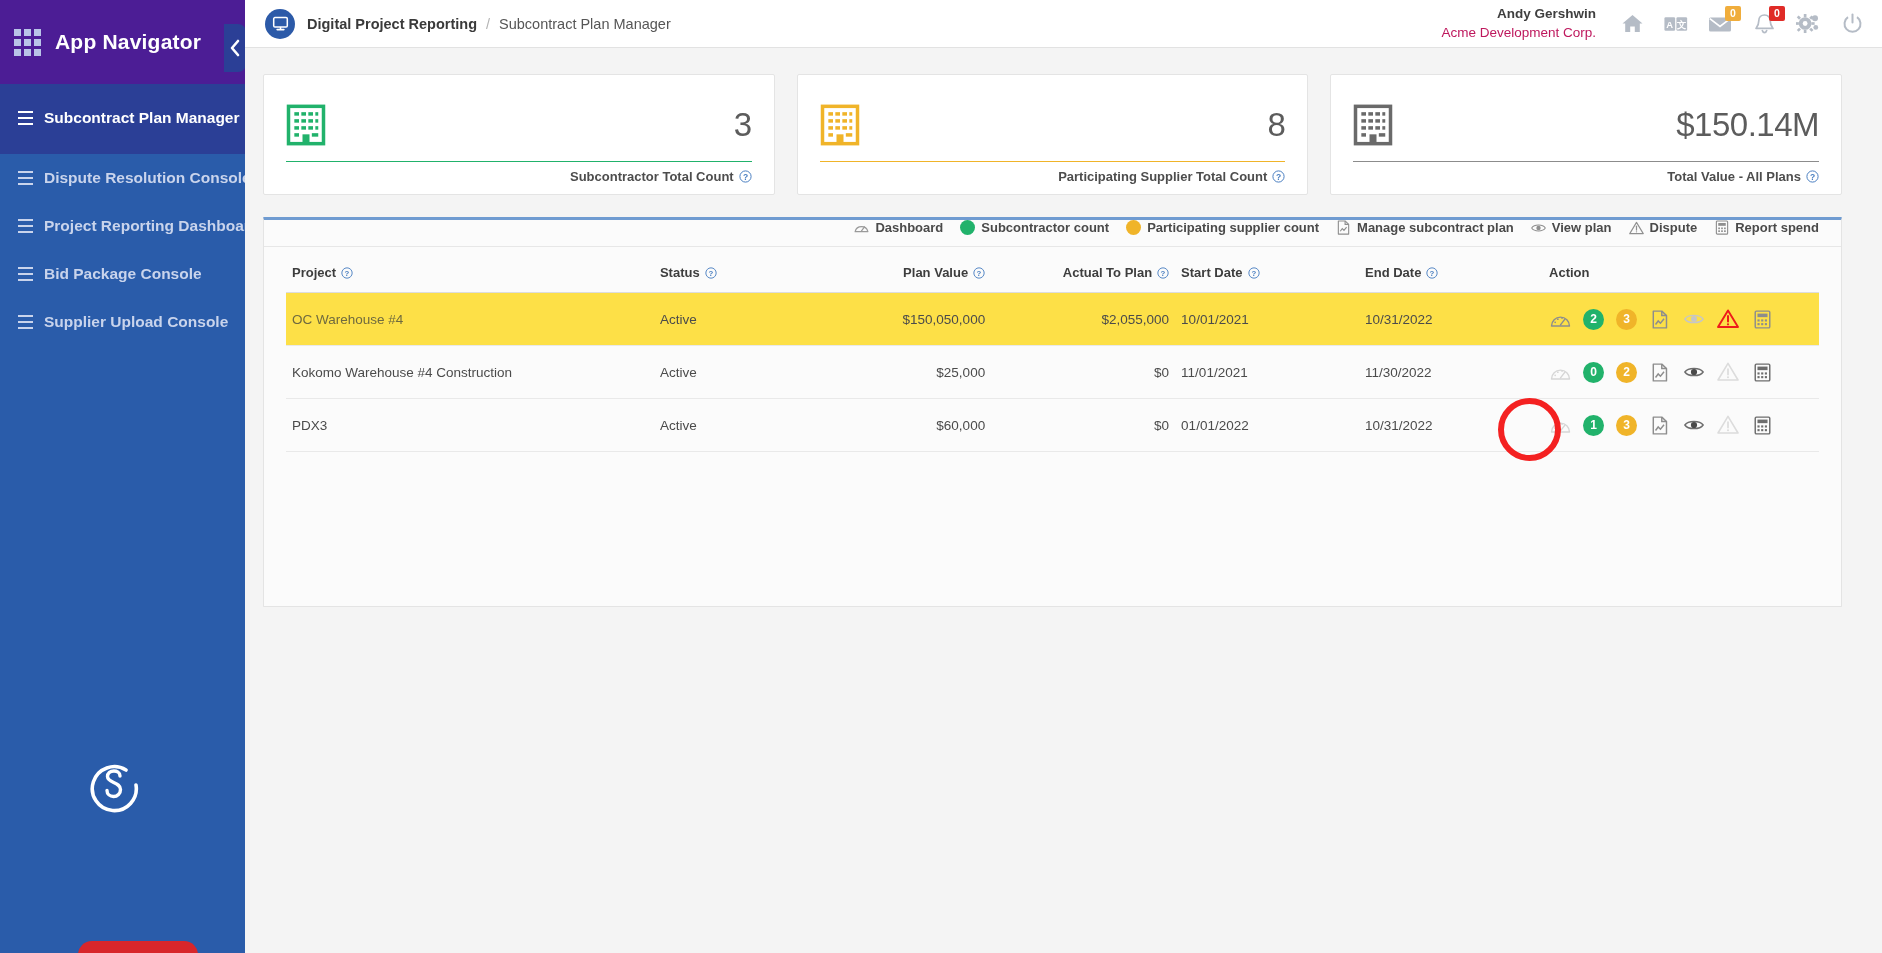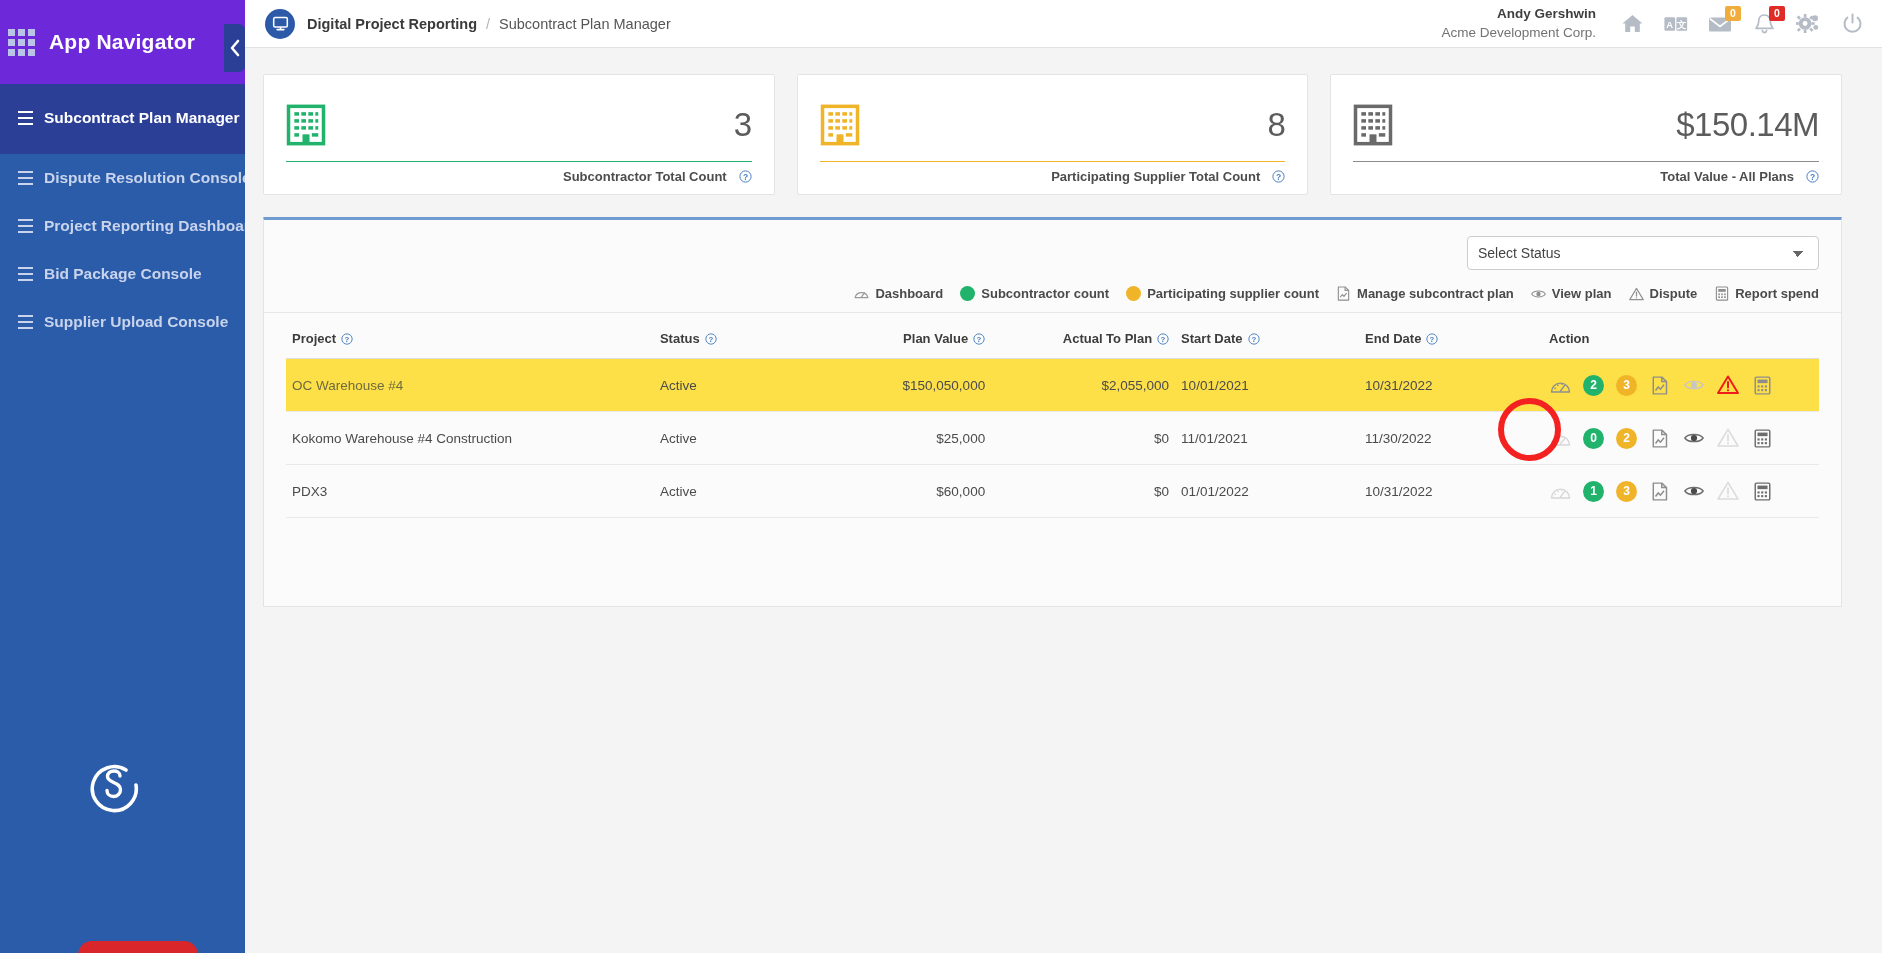--- a/index.html
+++ b/index.html
@@ -18,24 +18,24 @@
   
   #sidebar {
     width: 245px; height: 953px;
     background: #2a5caa;
     position: relative;
     flex: 0 0 245px;
     overflow: hidden;
   }
   .nav-header {
     height: 84px;
-    background: #6d28d9;
+    background: #4c1d95;
     display: flex;
     align-items: center;
-    padding-left: 8px;
+    padding-left: 14px;
     position: relative;
     text-align: center;
   }
   .grid-icon { display: grid; grid-template-columns: repeat(3, 7px); grid-gap: 3px; margin-right: 14px; }
   .grid-icon i { width: 7px; height: 7px; background: #b9c4e8; display:block; }
   .nav-header-title { color: #ffffff; font-size: 21px; font-weight: bold; letter-spacing: .2px; }
 
   .collapse-tab {
     position: absolute;
     right: -1px; top: 24px;
@@ -100,21 +100,21 @@
     flex: 0 0 30px;
   }
   .app-badge svg { width: 17px; height: 17px; }
   .crumb-main { font-size: 14.5px; font-weight: bold; color: #3a3a3a; }
   .crumb-sep  { font-size: 14.5px; color: #b4b4b4; margin: 0 9px; }
   .crumb-sub  { font-size: 14.5px; color: #565656; }
 
   .topbar-right { margin-left: auto; display: flex; align-items: center; }
   .user-block { text-align: right; margin-right: 24px; line-height: 1.35; }
   .user-name { font-size: 13.5px; font-weight: bold; color: #3f3f3f; }
-  .user-org  { font-size: 13.5px; color: #737373; }
+  .user-org  { font-size: 13.5px; color: #be185d; }
   .tb-icons { display: flex; align-items: center; gap: 20px; }
   .tb-icon { position: relative; width: 24px; height: 24px; display:flex; align-items:center; justify-content:center; cursor:pointer; }
   .tb-icon svg { display:block; }
   .tb-badge {
     position:absolute; top:-6px; right:-9px;
     min-width: 16px; height: 15px; padding: 0 3px;
     border-radius: 2px;
     font-size: 10.5px; font-weight: bold; color: #ffffff;
     display:flex; align-items:center; justify-content:center;
     line-height: 1;
@@ -135,21 +135,21 @@
     padding: 18px 22px 10px 22px;
     height: 121px;
     display: flex; flex-direction: column;
   }
   .kpi-top { display:flex; align-items:center; justify-content:space-between; flex: 1 1 auto; }
   .kpi-icon { width: 40px; height: 42px; }
   .kpi-value { font-size: 33px; color: #5c5c5c; font-weight: 400; letter-spacing: -.5px; }
   .kpi-rule { height: 1px; width: 100%; margin: 4px 0 0 0; }
   .kpi-label {
     text-align: right; font-size: 13px; font-weight: bold; color: #4d4d4d;
-    padding-top: 7px; display:flex; align-items:center; justify-content:flex-end; gap:12px;
+    padding-top: 7px; display:flex; align-items:center; justify-content:flex-end; gap:5px;
   }
   .help-dot { display:inline-block; }
   .help-dot svg { display:block; }
 
   
   .panel {
     margin-top: 22px;
     background: #fbfbfb;
     border: 1px solid #e4e4e4;
     border-top: 3px solid #6f9bd1;
@@ -511,29 +511,20 @@
                 <text x="6.5" y="9.6" font-family="Liberation Sans, sans-serif" font-size="8.5" fill="#4a7fc1" text-anchor="middle">?</text>
               </svg>
             </span>
           </div>
         </div>
 
       </div>
 
       <div class="panel">
 
-        <div class="panel-toolbar">
-          <select class="status-select">
-            <option selected="">Select Status</option>
-            <option>Active</option>
-            <option>Inactive</option>
-            <option>Closed</option>
-            <option>Pending</option>
-          </select>
-        </div>
 
         <div class="legend-row">
 
           <div class="legend-item">
             <span class="legend-ico">
               <svg width="15" height="15" viewBox="0 0 16 16">
                 <path d="M1.2 12.5 A7 7 0 0 1 14.8 12.5 Z" fill="none" stroke="#9a9a9a" stroke-width="1.3" stroke-linejoin="round"></path>
                 <line x1="8" y1="11.6" x2="11.2" y2="7.3" stroke="#9a9a9a" stroke-width="1.3" stroke-linecap="round"></line>
               </svg>
             </span>

